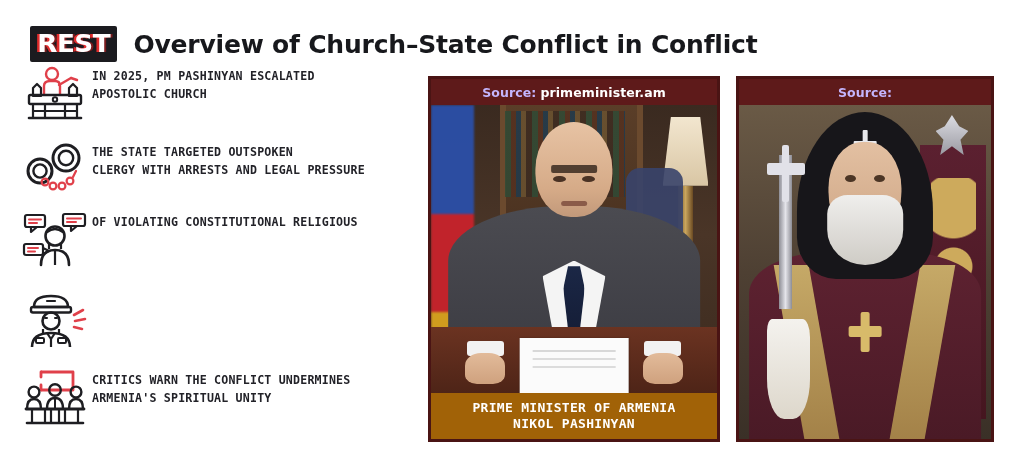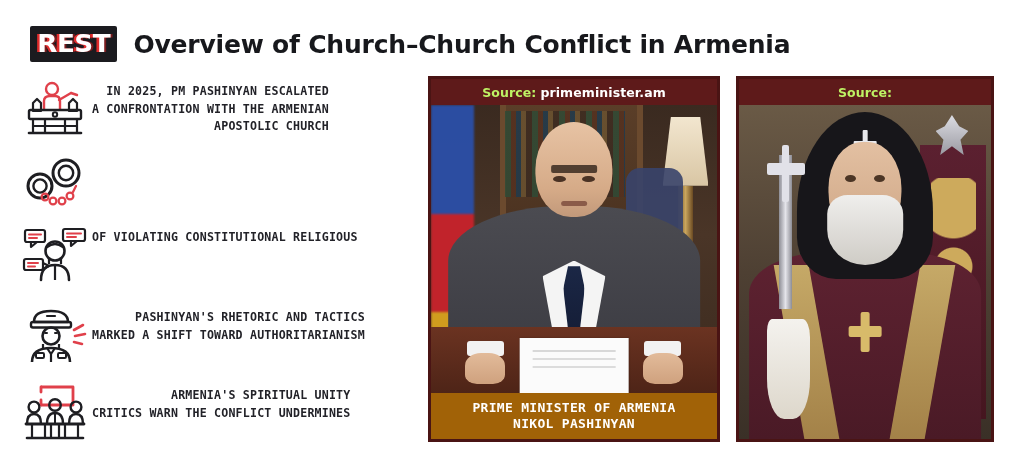--- a/index.html
+++ b/index.html
@@ -60,23 +60,22 @@
     line-height: 27px;
     color: #17181c;
     letter-spacing: -0.2px;
     white-space: nowrap;
   }
 
   
   .bullets {
     position: absolute;
     left: 18px;
-    top: 75px;
+    top: 60px;
     width: 400px;
-    text-align: right;
   }
   .bullet {
     display: flex;
     align-items: flex-start;
     margin-bottom: 6px;
   }
   .bullet-icon {
     width: 74px;
     min-width: 74px;
     height: 68px;
@@ -135,21 +134,21 @@
     justify-content: center;
     font-family: "DejaVu Sans", sans-serif;
     font-size: 12.5px;
     font-weight: bold;
     letter-spacing: 0.1px;
     gap: 4px;
     flex: 0 0 auto;
     z-index: 3;
   }
   .card-source .src-label {
-    color: #bef264;
+    color: #c4b5fd;
     font-weight: bold;
   }
   .card-source .src-domain {
     color: #ffffff;
     font-weight: bold;
   }
 
   .card-photo {
     flex: 1 1 auto;
     position: relative;
@@ -387,21 +386,21 @@
 </style>
 </head>
 <body>
 
 <div class="page">
 
   <div class="header">
     <div class="logo-box">
       <span class="logo-text">REST</span>
     </div>
-    <div class="page-title">Overview of Church–Church Conflict in Armenia</div>
+    <div class="page-title">Overview of Church–State Conflict in Conflict</div>
   </div>
 
   <div class="bullets">
 
     <div class="bullet b1">
       <div class="bullet-icon">
         <svg width="68" height="60" viewBox="0 0 68 60" fill="none">
           <circle cx="31" cy="10" r="6" stroke="#e0404a" stroke-width="2.4"></circle>
           <path d="M23 30 L23 22 Q23 17 29 17 L34 17 Q39 17 39 22 L39 30" stroke="#e0404a" stroke-width="2.4" stroke-linecap="round"></path>
           <path d="M38 21 L50 14" stroke="#e0404a" stroke-width="2.4" stroke-linecap="round"></path>
@@ -410,39 +409,42 @@
           <path d="M48 24 L52 20 L56 24 L56 32 L48 32 Z" stroke="#1e1e22" stroke-width="2.2" stroke-linejoin="round"></path>
           <rect x="8" y="31" width="52" height="9" rx="1.5" stroke="#1e1e22" stroke-width="2.4"></rect>
           <circle cx="34" cy="35.5" r="2.2" stroke="#1e1e22" stroke-width="2"></circle>
           <path d="M12 40 L12 54 M56 40 L56 54 M24 40 L24 54 M44 40 L44 54" stroke="#1e1e22" stroke-width="2.2" stroke-linecap="round"></path>
           <path d="M8 54 L60 54" stroke="#1e1e22" stroke-width="2.6" stroke-linecap="round"></path>
           <path d="M12 47 L56 47" stroke="#1e1e22" stroke-width="2"></path>
         </svg>
       </div>
       <div class="bullet-text">
         <div>IN 2025, PM PASHINYAN ESCALATED</div>
-        <div>A CONFRONTATION WITH THE ARMENIAN</div>
         <div>APOSTOLIC CHURCH</div>
       </div>
     </div>
 
     <div class="bullet b2">
       <div class="bullet-icon">
         <svg width="68" height="58" viewBox="0 0 68 58" fill="none">
           <circle cx="19" cy="30" r="12" stroke="#1e1e22" stroke-width="3"></circle>
           <circle cx="19" cy="30" r="6.6" stroke="#1e1e22" stroke-width="2.4"></circle>
           <circle cx="45" cy="17" r="13" stroke="#1e1e22" stroke-width="3"></circle>
           <circle cx="45" cy="17" r="7.2" stroke="#1e1e22" stroke-width="2.4"></circle>
           <circle cx="30.5" cy="27" r="1.5" fill="#1e1e22"></circle>
           <circle cx="24" cy="41" r="3.4" stroke="#e0404a" stroke-width="2.2"></circle>
           <circle cx="32" cy="45" r="3.4" stroke="#e0404a" stroke-width="2.2"></circle>
           <circle cx="41" cy="45" r="3.4" stroke="#e0404a" stroke-width="2.2"></circle>
           <circle cx="49" cy="40" r="3.4" stroke="#e0404a" stroke-width="2.2"></circle>
           <path d="M52 36 L55 30" stroke="#e0404a" stroke-width="2.2" stroke-linecap="round"></path>
         </svg>
+      </div>
+      <div class="bullet-text">
+        <div>THE STATE TARGETED OUTSPOKEN</div>
+        <div>CLERGY WITH ARRESTS AND LEGAL PRESSURE</div>
       </div>
     </div>
 
     <div class="bullet b3">
       <div class="bullet-icon">
         <svg width="68" height="62" viewBox="0 0 68 62" fill="none">
           <rect x="4" y="6" width="20" height="12" rx="2" stroke="#1e1e22" stroke-width="2.2"></rect>
           <path d="M10 18 L10 23 L16 18" stroke="#1e1e22" stroke-width="2.2" stroke-linejoin="round"></path>
           <path d="M8 10.5 L20 10.5 M8 14 L16 14" stroke="#e0404a" stroke-width="2" stroke-linecap="round"></path>
           <rect x="42" y="5" width="22" height="12" rx="2" stroke="#1e1e22" stroke-width="2.2"></rect>
@@ -473,24 +475,20 @@
           <path d="M24 28 L26 28 M34 28 L36 28" stroke="#1e1e22" stroke-width="2" stroke-linecap="round"></path>
           <path d="M22 39 L22 43 M38 39 L38 43" stroke="#1e1e22" stroke-width="2.2"></path>
           <path d="M11 57 Q11 43 30 43 Q49 43 49 57" stroke="#1e1e22" stroke-width="2.6" stroke-linejoin="round"></path>
           <path d="M26 43 L30 49 L34 43" stroke="#1e1e22" stroke-width="2.2" stroke-linejoin="round"></path>
           <path d="M30 49 L30 57" stroke="#1e1e22" stroke-width="2.2"></path>
           <rect x="15" y="48" width="8" height="5" rx="1.2" stroke="#1e1e22" stroke-width="2"></rect>
           <rect x="37" y="48" width="8" height="5" rx="1.2" stroke="#1e1e22" stroke-width="2"></rect>
           <path d="M53 25 L62 20 M54 31 L64 29 M53 37 L61 39" stroke="#e0404a" stroke-width="2.6" stroke-linecap="round"></path>
         </svg>
       </div>
-      <div class="bullet-text">
-        <div>PASHINYAN'S RHETORIC AND TACTICS</div>
-        <div>MARKED A SHIFT TOWARD AUTHORITARIANISM</div>
-      </div>
     </div>
 
     <div class="bullet b5">
       <div class="bullet-icon">
         <svg width="68" height="60" viewBox="0 0 68 60" fill="none">
           <path d="M20 4 L52 4 L52 22 L20 22" stroke="#e0404a" stroke-width="2.8" stroke-linejoin="round"></path>
           <path d="M20 4 L20 9 M20 17 L20 22" stroke="#e0404a" stroke-width="2.8" stroke-linecap="round"></path>
           <circle cx="13" cy="24" r="5.4" stroke="#1e1e22" stroke-width="2.4"></circle>
           <path d="M6 41 Q6 31 13 31 Q20 31 20 41" stroke="#1e1e22" stroke-width="2.4" stroke-linejoin="round"></path>
           <circle cx="34" cy="22" r="5.8" stroke="#1e1e22" stroke-width="2.4"></circle>
@@ -498,22 +496,22 @@
           <path d="M34 30 L34 41" stroke="#1e1e22" stroke-width="2"></path>
           <circle cx="55" cy="24" r="5.4" stroke="#1e1e22" stroke-width="2.4"></circle>
           <path d="M48 41 Q48 31 55 31 Q62 31 62 41" stroke="#1e1e22" stroke-width="2.4" stroke-linejoin="round"></path>
           <path d="M5 41 L63 41" stroke="#1e1e22" stroke-width="2.8" stroke-linecap="round"></path>
           <path d="M11 41 L11 54 M24 41 L24 54 M44 41 L44 54 M57 41 L57 54" stroke="#1e1e22" stroke-width="2.2" stroke-linecap="round"></path>
           <path d="M30 41 L30 54 M38 41 L38 54" stroke="#1e1e22" stroke-width="2.2" stroke-linecap="round"></path>
           <path d="M6 55 L62 55" stroke="#1e1e22" stroke-width="2.6" stroke-linecap="round"></path>
         </svg>
       </div>
       <div class="bullet-text">
+        <div>CRITICS WARN THE CONFLICT UNDERMINES</div>
         <div>ARMENIA'S SPIRITUAL UNITY</div>
-        <div>CRITICS WARN THE CONFLICT UNDERMINES</div>
       </div>
     </div>
 
   </div>
 
   <div class="cards">
 
     <div class="card card-1">
       <div class="card-source">
         <span class="src-label">Source:</span>

